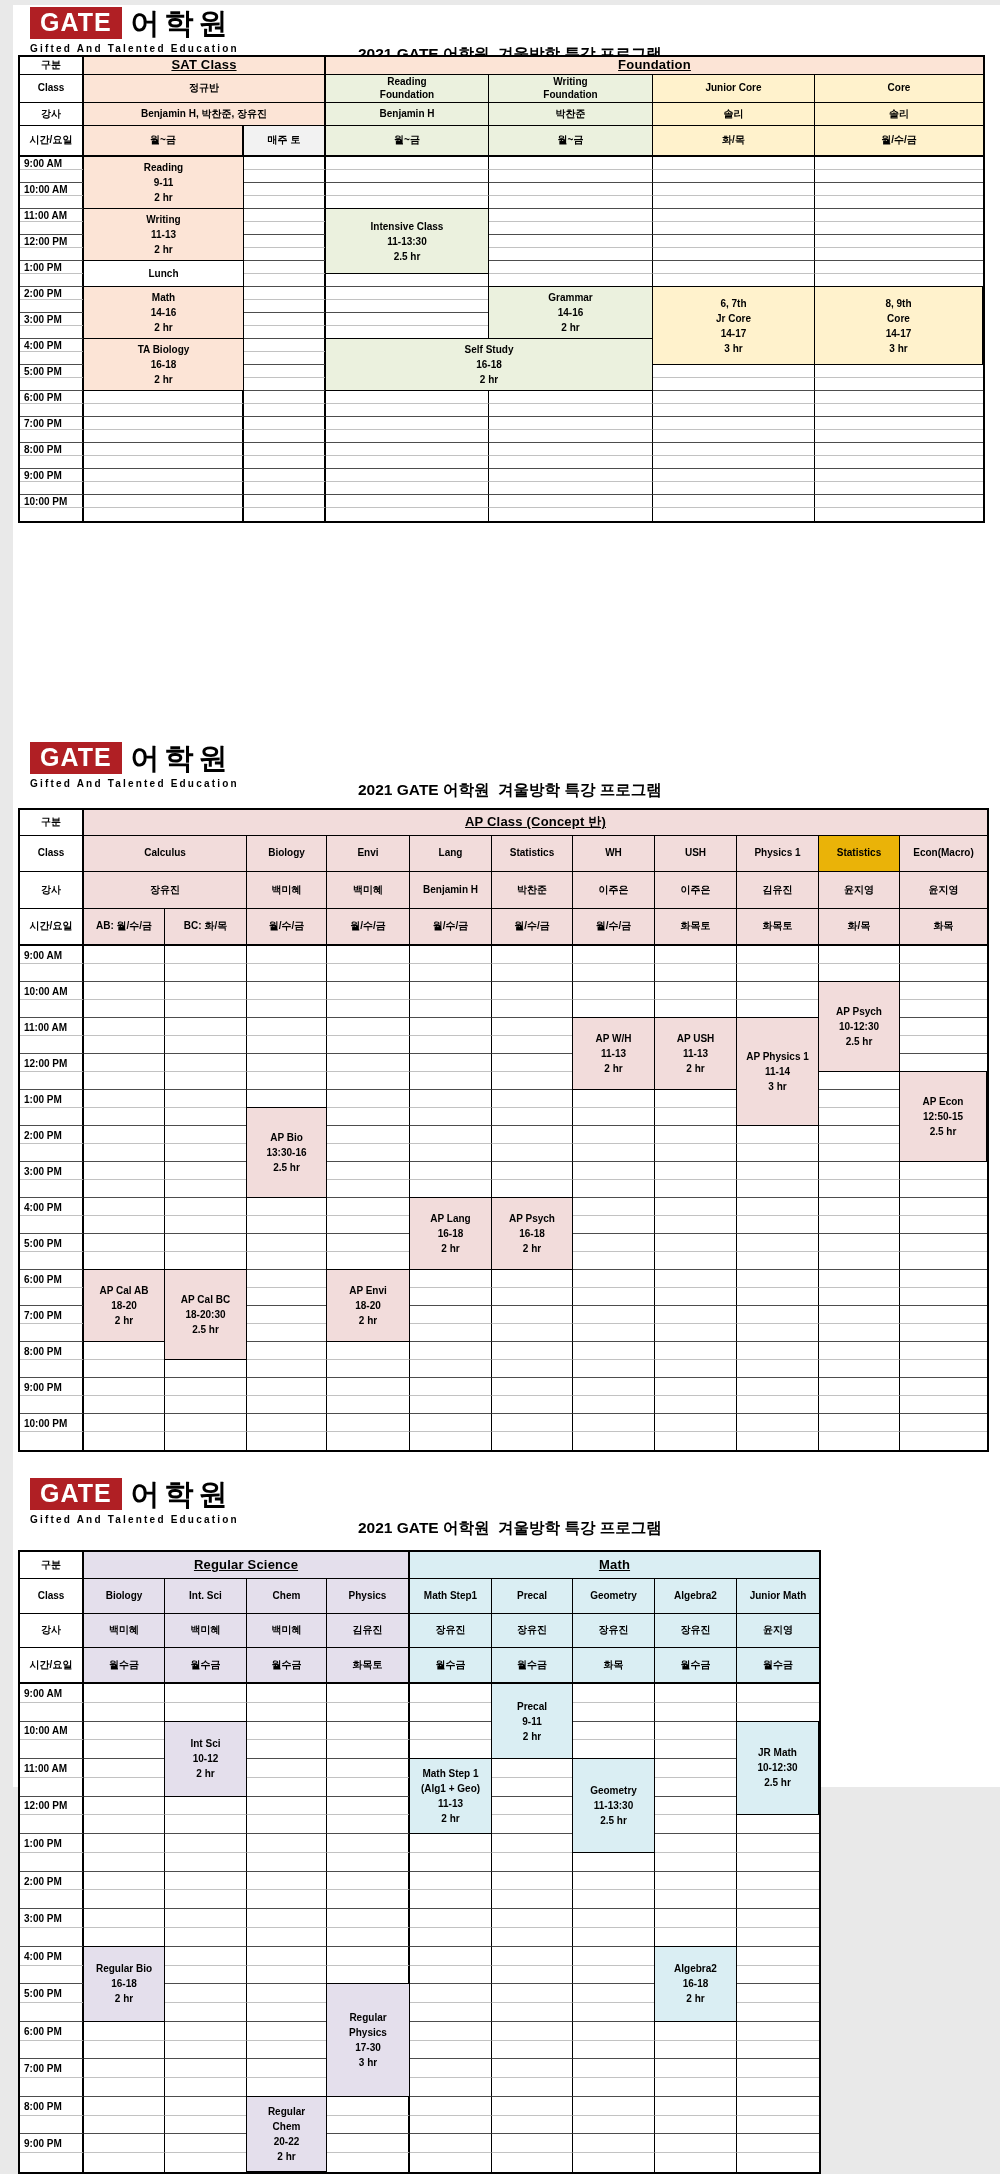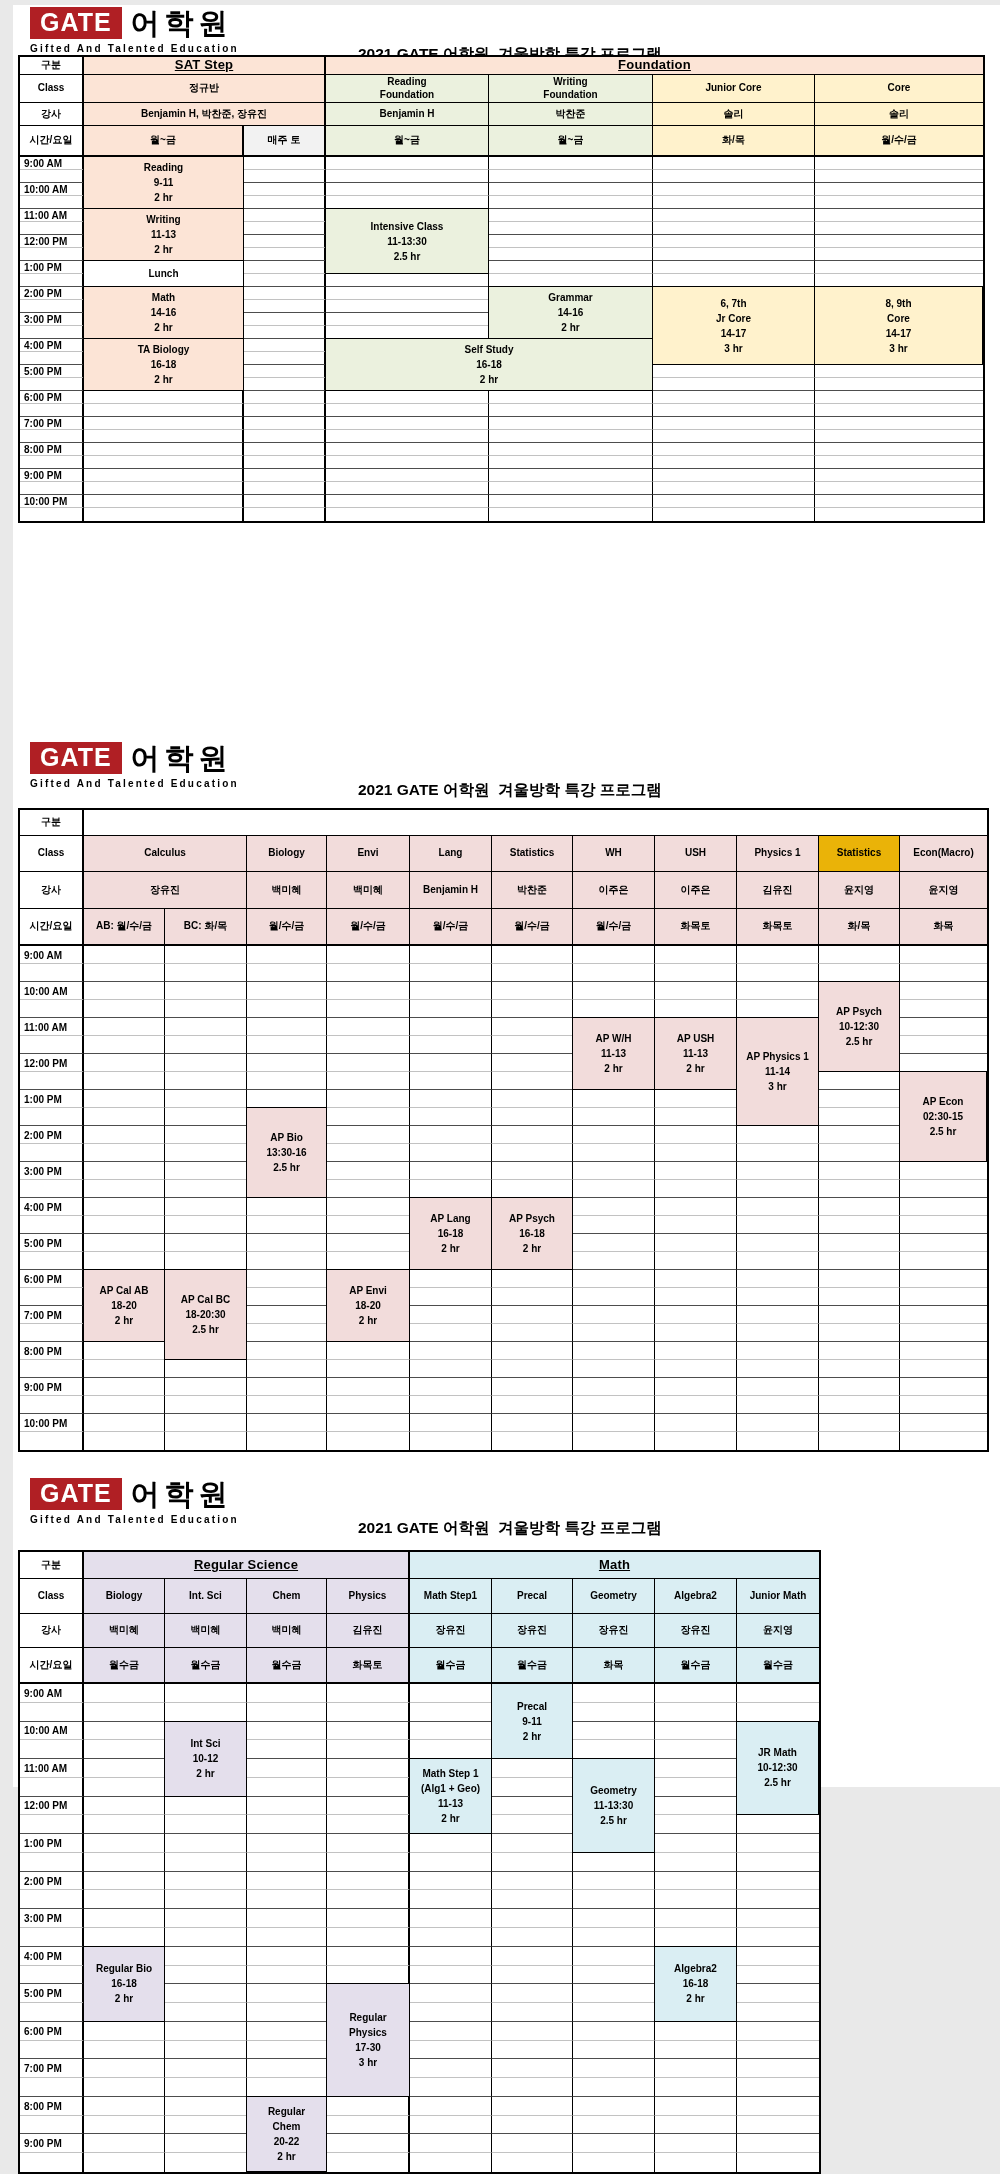--- a/index.html
+++ b/index.html
@@ -65,21 +65,21 @@
         <div class="logo-tag">Gifted And Talented Education</div>
       </div>
       <div class="titles">
         <div class="t1">2021 GATE 어학원  겨울방학 특강 프로그램</div>
         <div class="t2">12/20  ~ 1/7    *12/25, 1/1 휴강</div>
       </div>
       <div class="gtable" style="width: 963px;">
           <div class="hrow" style="grid-template-columns: 64px 160px 82px 163px 164px 162px 168px; height: 17px;">
             <div class="hcell corner thick">구분</div>
             <div class="hcell group thick" style="grid-column: span 2; background: rgb(252, 228, 214);">
-              <div>SAT Step</div>
+              <div>SAT Class</div>
             </div>
             <div class="hcell group lastcol" style="grid-column: span 4; background: rgb(252, 228, 214);">
               <div>Foundation</div>
             </div>
           </div>
           <div class="hrow" style="grid-template-columns: 64px 160px 82px 163px 164px 162px 168px; height: 27px;">
             <div class="hcell corner thick">Class</div>
             <div class="hcell thick" style="grid-column: span 2; background: rgb(252, 228, 214);">
               <div>정규반</div>
             </div>
@@ -410,20 +410,23 @@
         </div>
         <div class="logo-tag">Gifted And Talented Education</div>
       </div>
       <div class="titles">
         <div class="t1">2021 GATE 어학원  겨울방학 특강 프로그램</div>
         <div class="t2">12/20  ~ 1/7    *12/25, 1/1 휴무</div>
       </div>
       <div class="gtable" style="width: 967px;">
           <div class="hrow" style="grid-template-columns: 64px 81px 82px 80px 83px 82px 81px 82px 82px 82px 81px 87px; height: 25px;">
             <div class="hcell corner thick">구분</div>
+            <div class="hcell group lastcol" style="grid-column: span 11; background: rgb(242, 220, 219);">
+              <div>AP Class (Concept 반)</div>
+            </div>
           </div>
           <div class="hrow" style="grid-template-columns: 64px 81px 82px 80px 83px 82px 81px 82px 82px 82px 81px 87px; height: 35px;">
             <div class="hcell corner thick">Class</div>
             <div class="hcell" style="grid-column: span 2; background: rgb(242, 220, 219);">
               <div>Calculus</div>
             </div>
             <div class="hcell" style="grid-column: span 1; background: rgb(242, 220, 219);">
               <div>Biology</div>
             </div>
             <div class="hcell" style="grid-column: span 1; background: rgb(242, 220, 219);">
@@ -886,21 +889,21 @@
               <div>11-13</div>
               <div>2 hr</div>
             </div>
             <div class="blk" style="grid-area: 5 / 10 / span 6; background: rgb(242, 220, 219);">
               <div>AP Physics 1</div>
               <div>11-14</div>
               <div>3 hr</div>
             </div>
             <div class="blk" style="grid-area: 8 / 12 / span 5; background: rgb(242, 220, 219);">
               <div>AP Econ</div>
-              <div>02:30-15</div>
+              <div>12:50-15</div>
               <div>2.5 hr</div>
             </div>
             <div class="blk" style="grid-area: 10 / 4 / span 5; background: rgb(242, 220, 219);">
               <div>AP Bio</div>
               <div>13:30-16</div>
               <div>2.5 hr</div>
             </div>
             <div class="blk" style="grid-area: 15 / 6 / span 4; background: rgb(242, 220, 219);">
               <div>AP Lang</div>
               <div>16-18</div>

